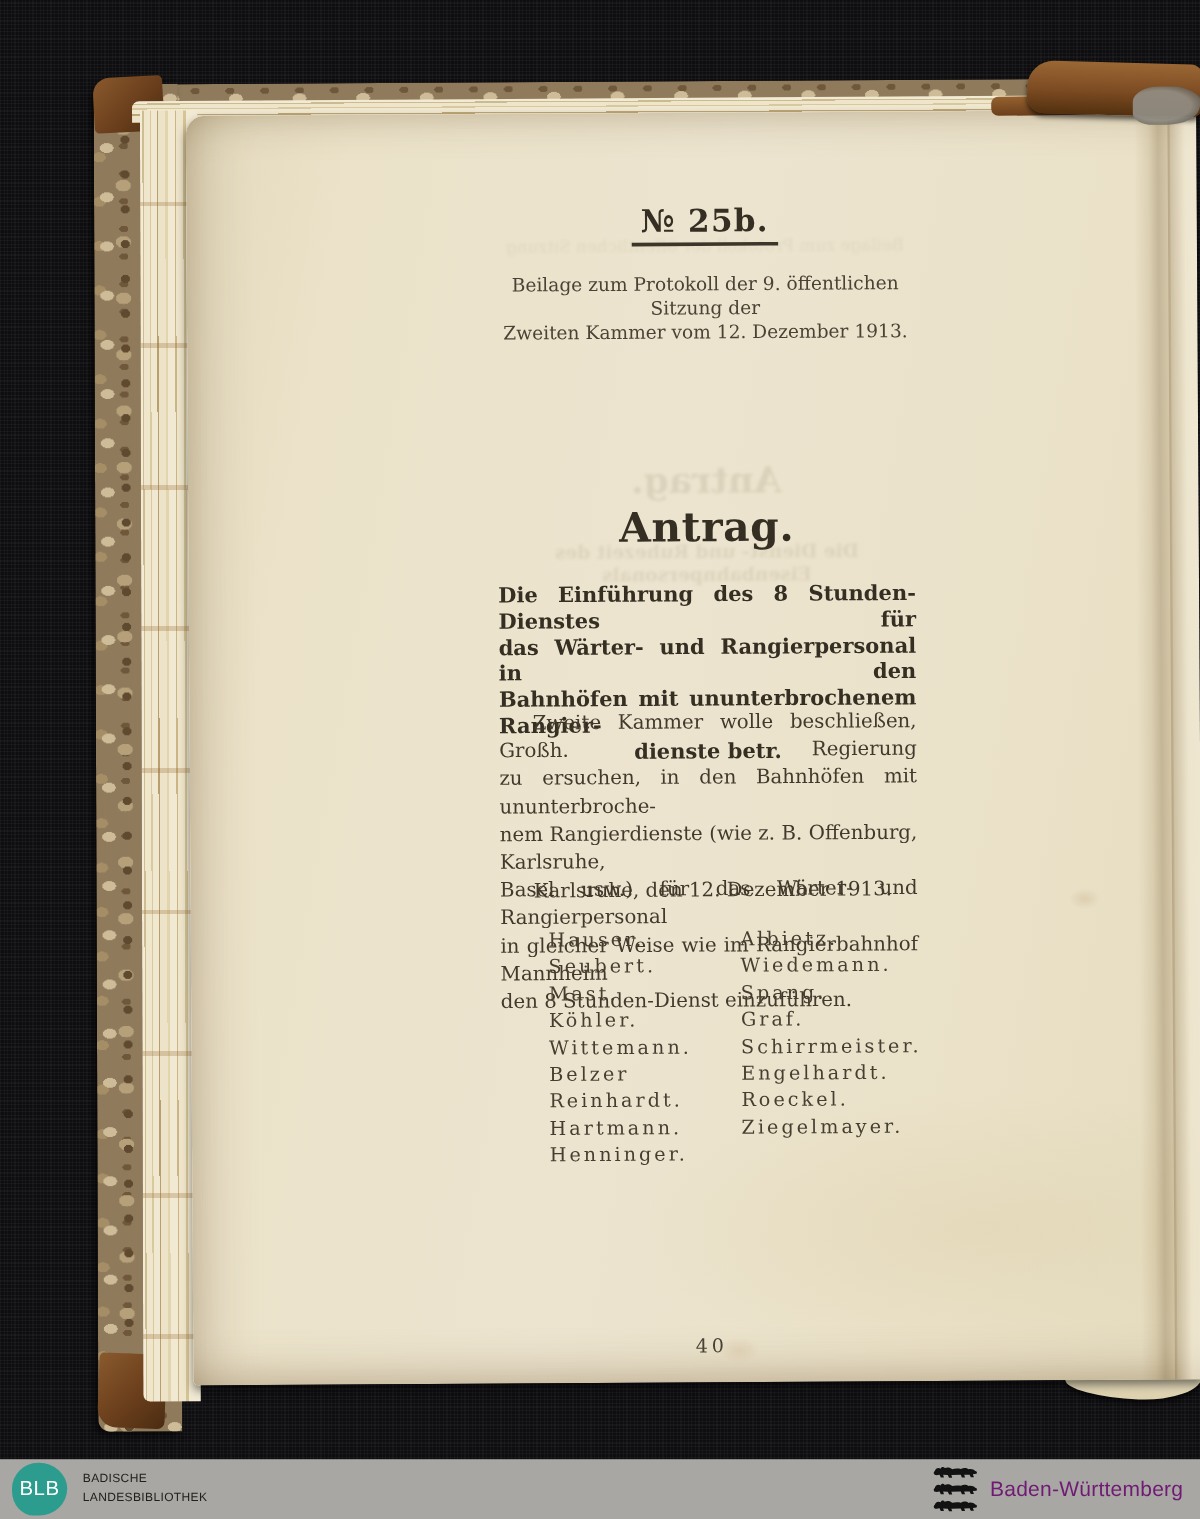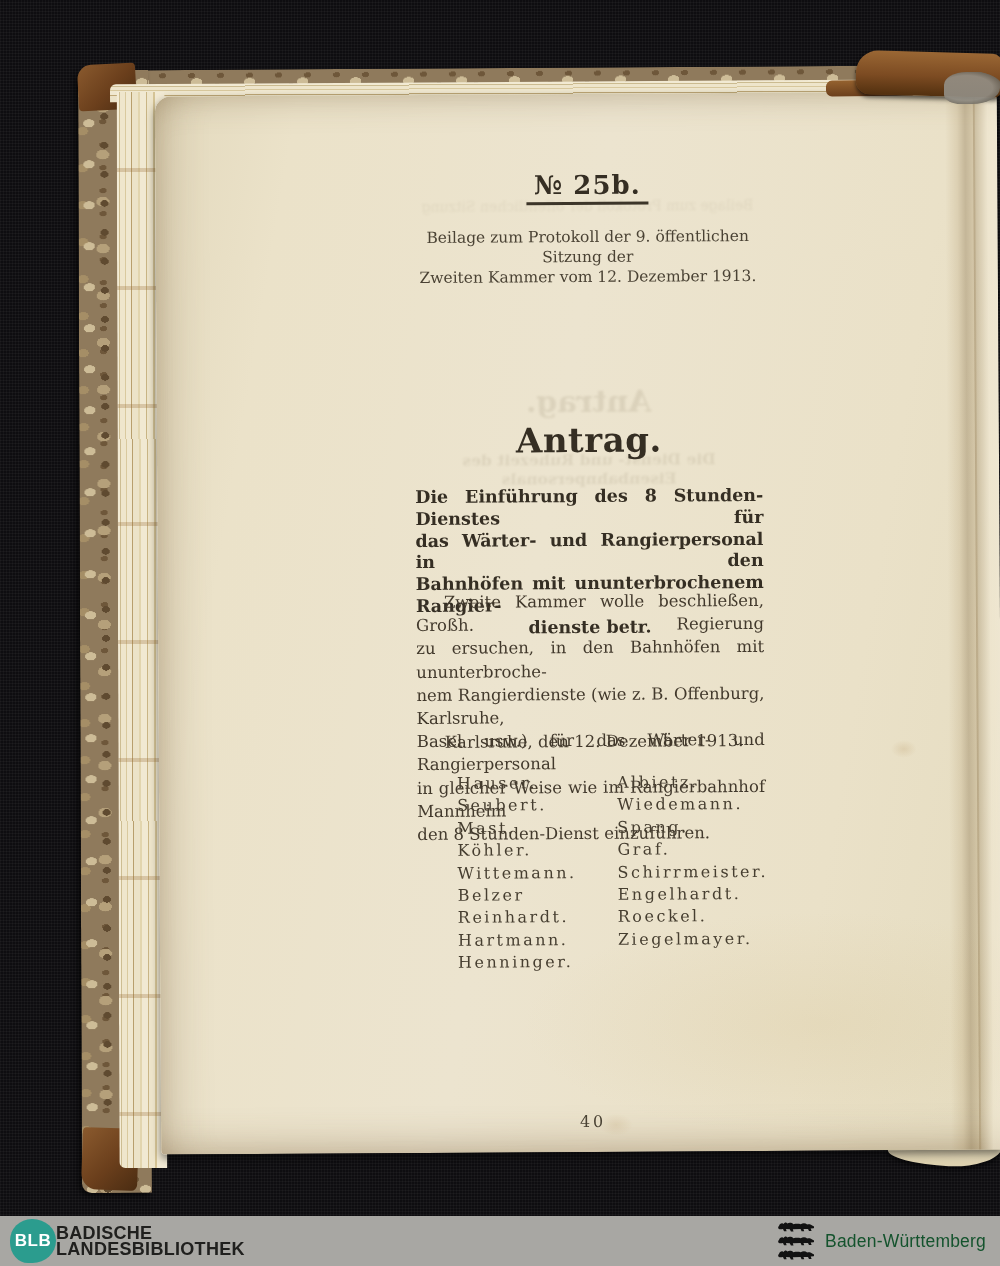--- a/index.html
+++ b/index.html
@@ -107,26 +107,26 @@
   .sign-name{font-size:16px;letter-spacing:2.5px;line-height:22.4px;color:#463e30;}
   .folio{position:absolute;top:1018px;left:0;width:100%;text-align:center;
          font-size:16px;letter-spacing:3px;color:#4a4234;}
 
   
   .footer-bar{position:absolute;left:0;bottom:0;width:1000px;height:50px;background:#a8a7a3;
               display:flex;align-items:center;font-family:"Liberation Sans",sans-serif;z-index:10;}
   .blb-logo{width:46px;height:44px;margin-left:10px;flex:0 0 auto;
             background:#2b9c8e;border-radius:48% 52% 52% 40% / 50% 50% 52% 48%;
             display:flex;align-items:center;justify-content:center;}
-  .blb-logo span{color:#fff;font-weight:bold;font-size:17px;letter-spacing:.5px;}
-  .lib-name{font-weight:bold;font-size:18px;line-height:16.5px;
+  .blb-logo span{color:#fff;font-weight:normal;font-size:17px;letter-spacing:.5px;}
+  .lib-name{margin-left:13px;font-weight:normal;font-size:10px;line-height:16.5px;
             letter-spacing:.3px;color:#20201e;}
   .footer-spacer{flex:1;}
   .crest{width:40px;height:44px;margin-right:9px;flex:0 0 auto;}
-  .region-text{font-size:17.5px;color:#14532d;margin-right:14px;letter-spacing:.2px;}
+  .region-text{font-size:17.5px;color:#701a75;margin-right:14px;letter-spacing:.2px;}
 </style>
 </head>
 <body>
 
 <div class="stage">
 
   <div class="cover-top marble"></div>
   <div class="cover-left marble"></div>
   <div class="corner-tl leather"></div>
   <div class="corner-bl leather"></div>

